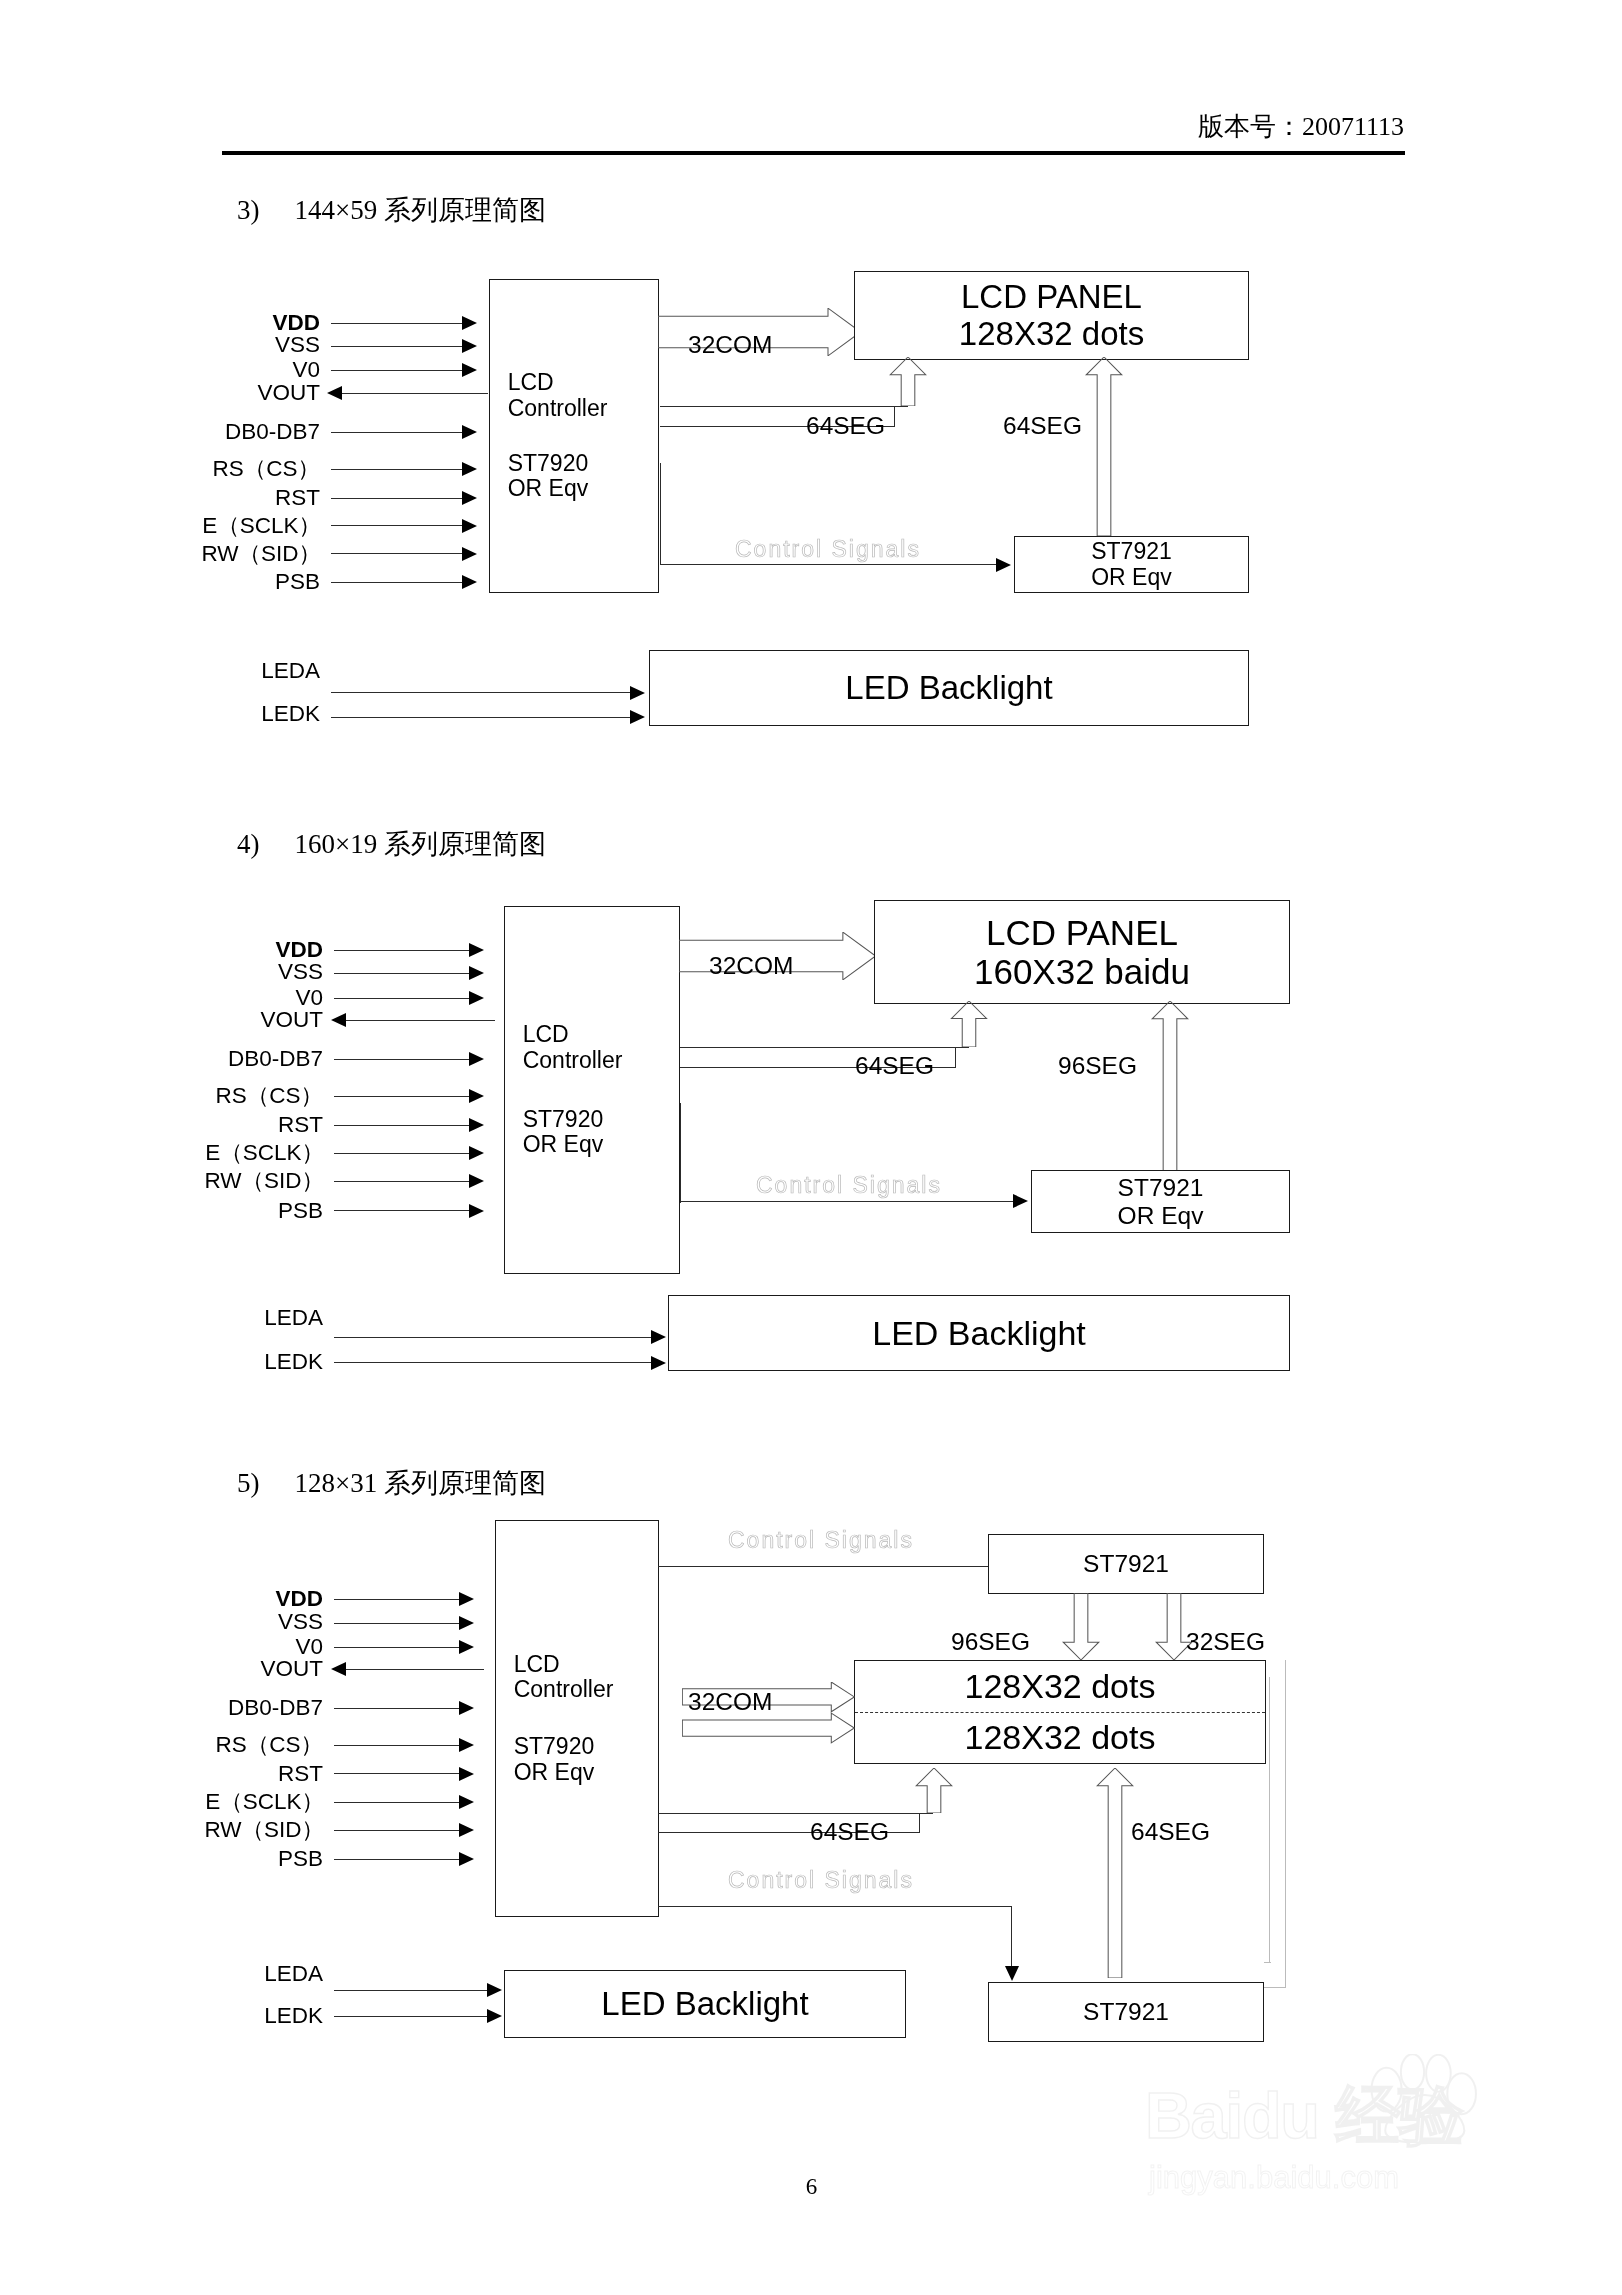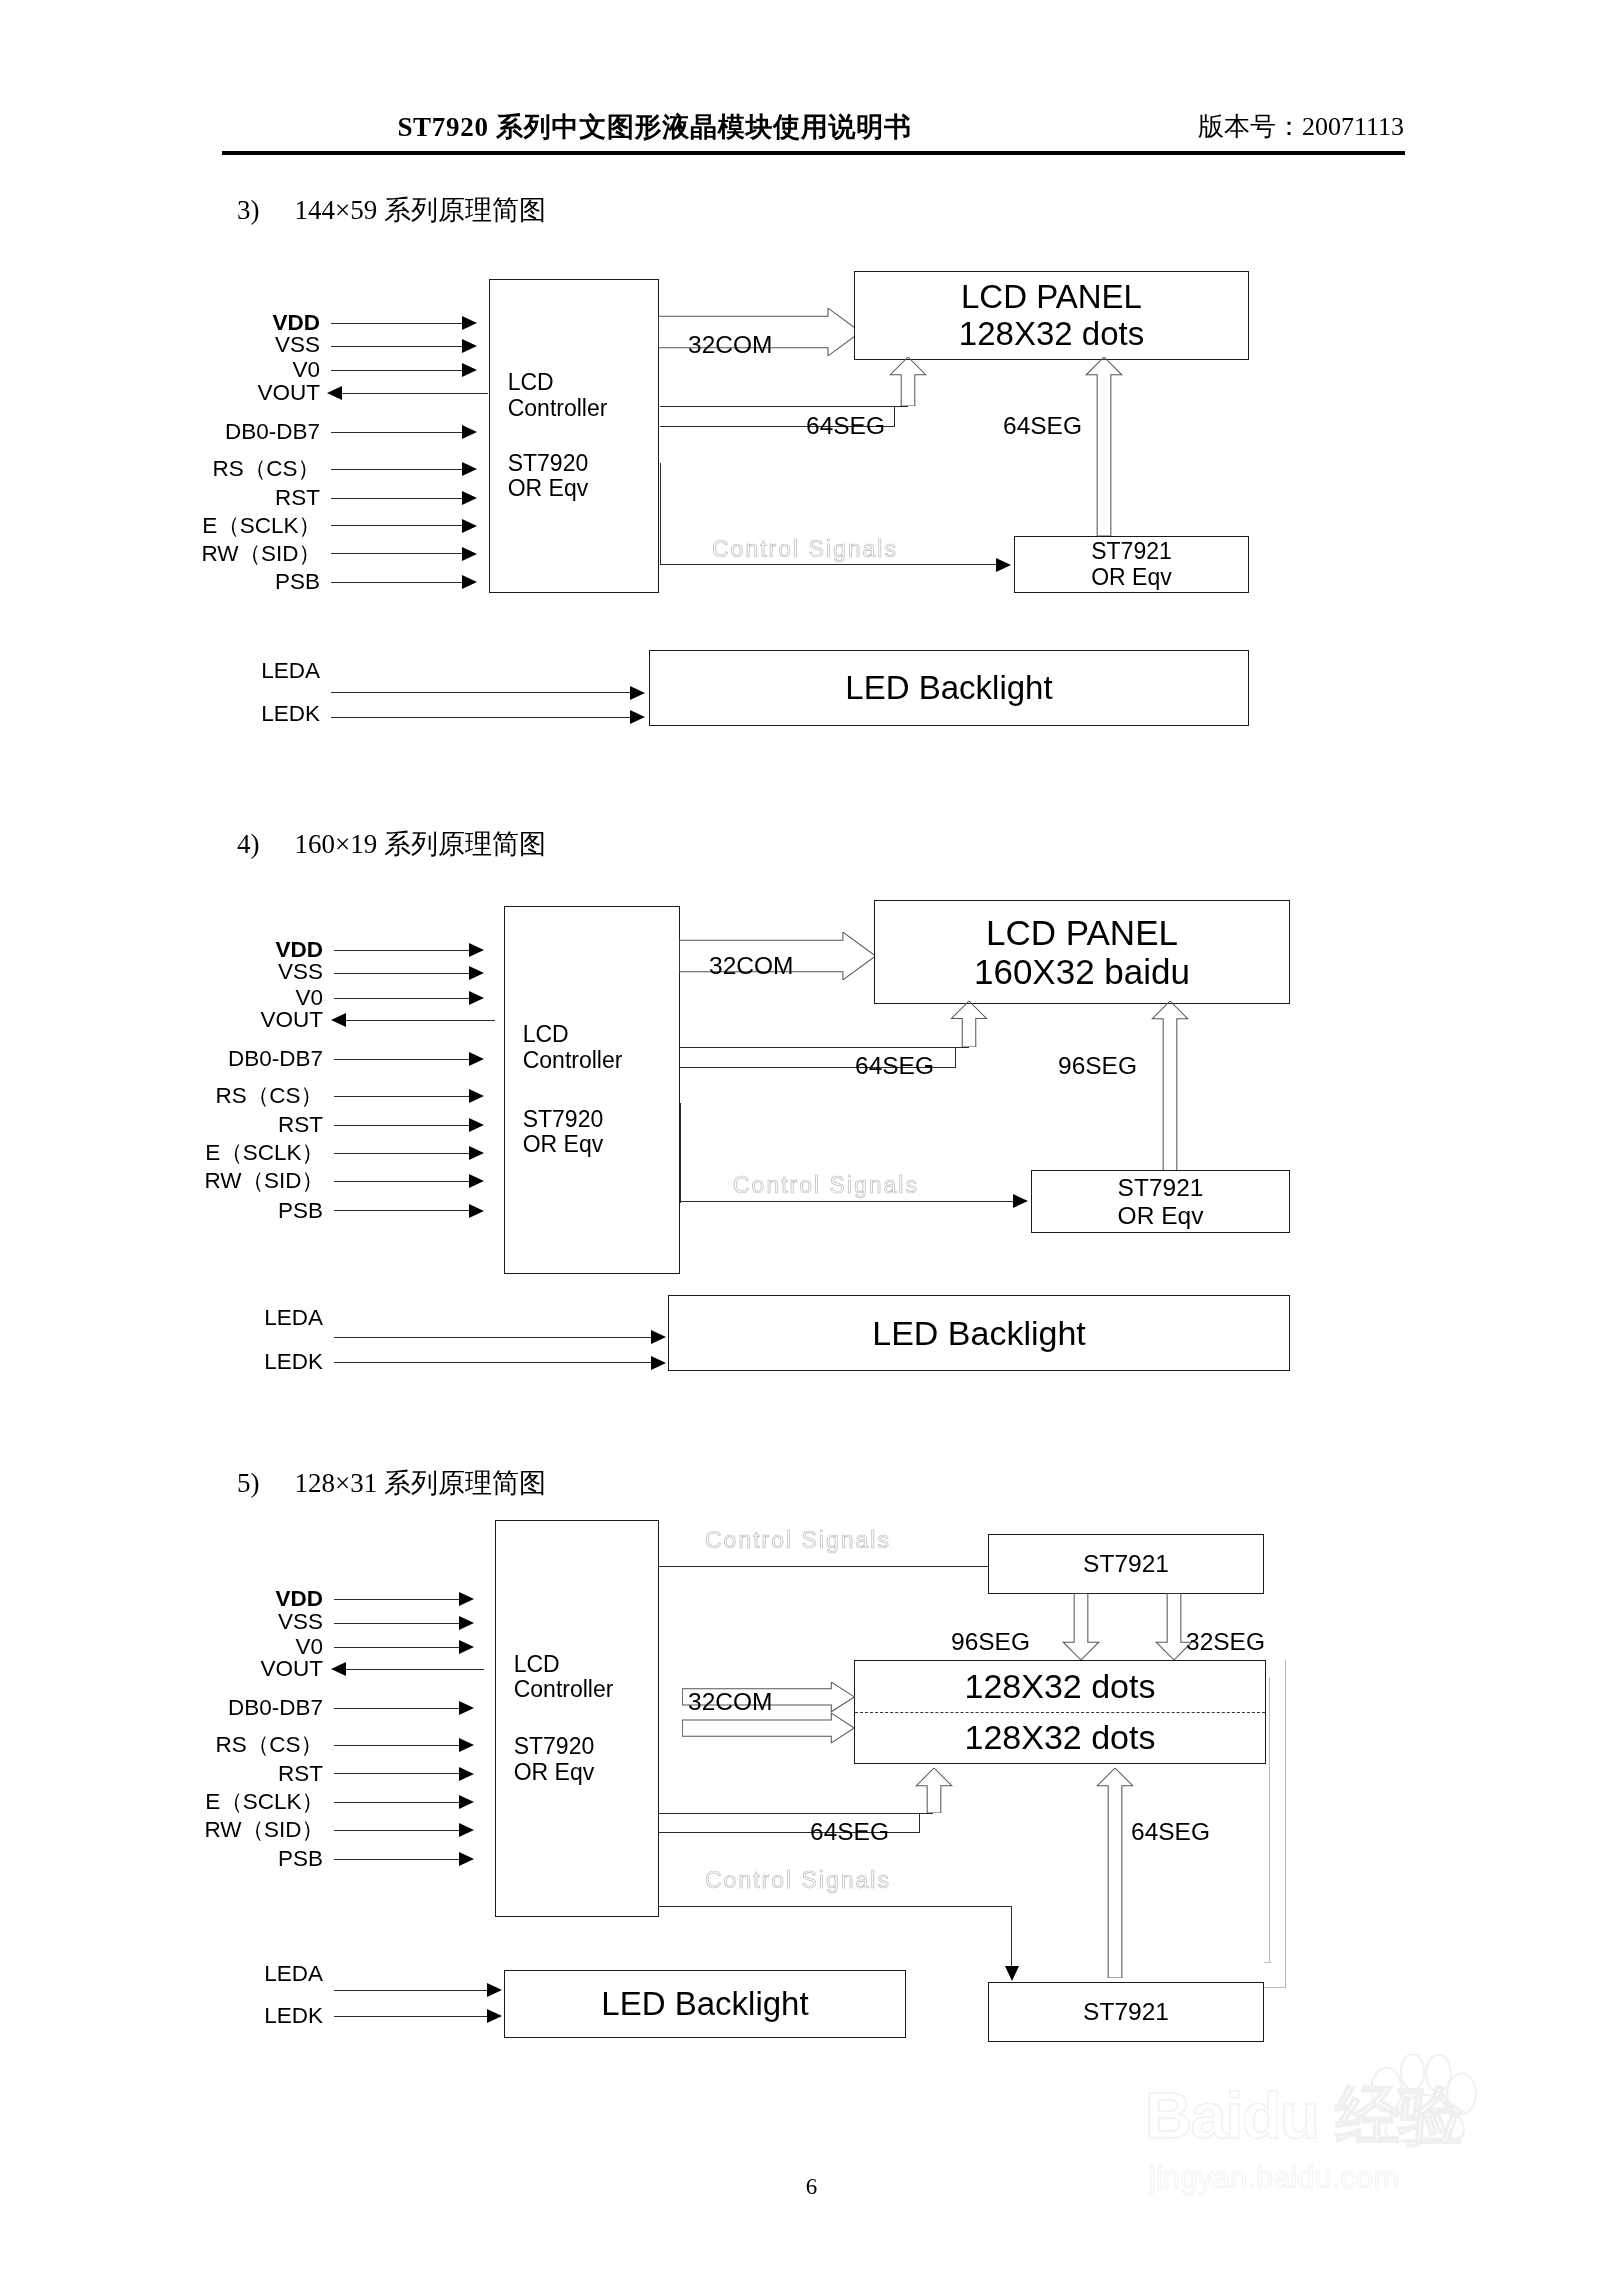--- a/index.html
+++ b/index.html
@@ -109,20 +109,21 @@
   
   .ctrl-sig {
     position: absolute;
     font-family: "Liberation Sans", "DejaVu Sans", sans-serif;
     font-size: 23px;
     letter-spacing: 2px;
     white-space: nowrap;
     color: transparent;
     -webkit-text-stroke: 0.7px #b9b9b9;
     text-shadow: 0 0 0 transparent;
+    margin-left: 23px;
   }
 
   
   .hline {
     position: absolute;
     height: 1.4px;
     background: #2c2c2c;
   }
   .vline {
     position: absolute;
@@ -205,21 +206,20 @@
     height: 0;
     border-top: 1.4px dashed #333;
   }
 </style>
 </head>
 <body>
 
 <div class="page">
 
   <div class="header">
-    <div class="header-title">ST7920 系列中文图形液晶模块使用说明书</div>
     <div class="header-version">版本号：20071113</div>
   </div>
   <div class="header-rule"></div>
 
   <div class="sec-heading" style="left:237px; top:192px;">
     <span class="num">3)</span><span>144×59 系列原理简图</span>
   </div>
 
   <div class="pinlabel bold" style="left:204px; top:312px; width:116px;">VDD</div>
   <div class="pinlabel" style="left:204px; top:334px; width:116px;">VSS</div>

